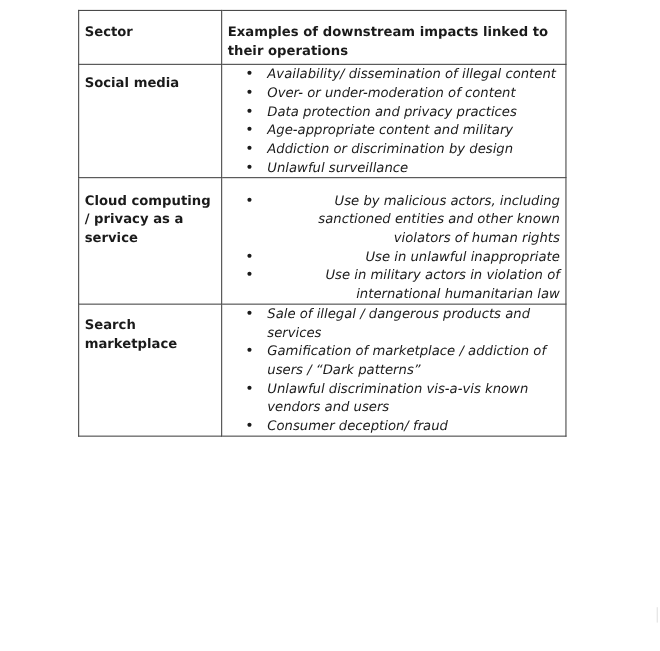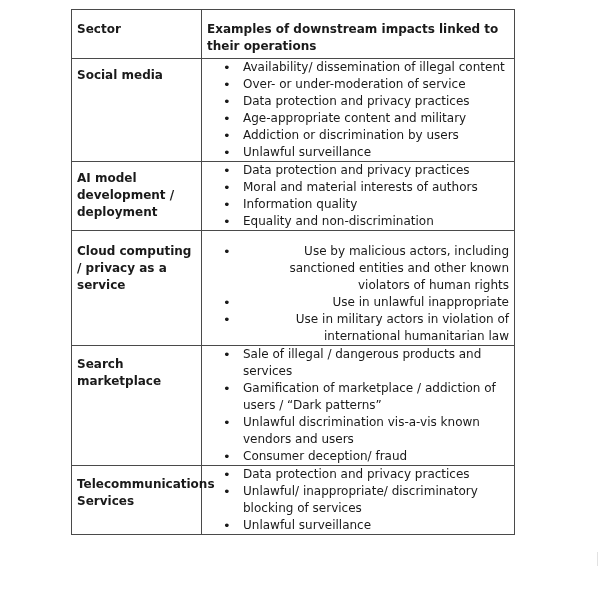--- a/index.html
+++ b/index.html
@@ -11,21 +11,21 @@
       font-size: 12px; line-height: 17px;
     }
     table.impacts td, table.impacts th {
       border: 1.3px solid #4a4a4a; vertical-align: top; text-align: left;
       padding: 0 5px;
     }
     col.c1 { width: 130px; }
     col.c2 { width: 313px; }
     th { font-weight: bold; padding-top: 11px !important; padding-bottom: 3px !important; }
     td.sector { padding-top: 10px !important; font-weight: bold; }
-    ul { margin: 0; padding: 0 0 0 36px; list-style: none; }
+    ul { margin: 0; padding: 0 0 0 36px; list-style: none; font-style: italic; }
     li { position: relative; }
     li::before { content: "\2022"; position: absolute; left: -20px; top: 0; font-size: 13px; }
     tr.r-social td.sector { padding-top: 8px !important; }
     tr.r-ai td.sector { padding-top: 8px !important; }
     tr.r-cloud td.sector { padding-top: 12px !important; }
     tr.r-cloud td.impacts-cell { padding-top: 12px; text-align: right; }
     tr.r-market td.sector { padding-top: 10px !important; }
     tr.r-search td.sector { padding-top: 10px !important; }
     tr.r-telecom td.sector { padding-top: 10px !important; }
     td.impacts-cell { padding-top: 0; padding-bottom: 0; }
@@ -44,36 +44,25 @@
       <th>Sector</th>
       <th>Examples of downstream impacts linked to their operations</th>
     </tr>
   </thead>
   <tbody>
     <tr class="r-social">
       <td class="sector">Social media</td>
       <td class="impacts-cell">
         <ul>
           <li>Availability/ dissemination of illegal content</li>
-          <li>Over- or under-moderation of service</li>
+          <li>Over- or under-moderation of content</li>
           <li>Data protection and privacy practices</li>
           <li>Age-appropriate content and military</li>
-          <li>Addiction or discrimination by users</li>
+          <li>Addiction or discrimination by design</li>
           <li>Unlawful surveillance</li>
-        </ul>
-      </td>
-    </tr>
-    <tr class="r-ai">
-      <td class="sector">AI model development / deployment</td>
-      <td class="impacts-cell">
-        <ul>
-          <li>Data protection and privacy practices</li>
-          <li>Moral and material interests of authors</li>
-          <li>Information quality</li>
-          <li>Equality and non-discrimination</li>
         </ul>
       </td>
     </tr>
     <tr class="r-cloud">
       <td class="sector">Cloud computing / privacy as a service</td>
       <td class="impacts-cell">
         <ul>
           <li>Use by malicious actors, including sanctioned entities and other known violators of human rights</li>
           <li>Use in unlawful inappropriate</li>
           <li>Use in military actors in violation of international humanitarian law</li>
@@ -84,26 +73,16 @@
       <td class="sector">Search marketplace</td>
       <td class="impacts-cell">
         <ul>
           <li>Sale of illegal / dangerous products and services</li>
           <li>Gamification of marketplace / addiction of users / “Dark patterns”</li>
           <li>Unlawful discrimination vis-a-vis known vendors and users</li>
           <li>Consumer deception/ fraud</li>
         </ul>
       </td>
     </tr>
-    <tr class="r-telecom">
-      <td class="sector">Telecommunications Services</td>
-      <td class="impacts-cell">
-        <ul>
-          <li>Data protection and privacy practices</li>
-          <li>Unlawful/ inappropriate/ discriminatory blocking of services</li>
-          <li>Unlawful surveillance</li>
-        </ul>
-      </td>
-    </tr>
   </tbody>
 </table>
 
 <div class="artifact"></div>
 
 </body></html>

